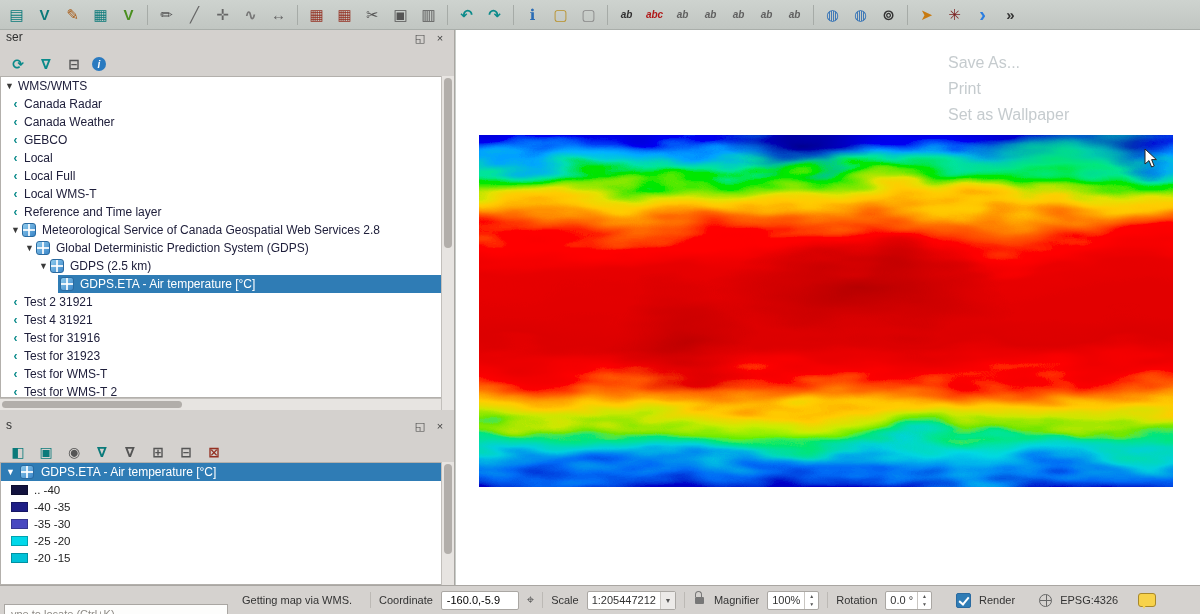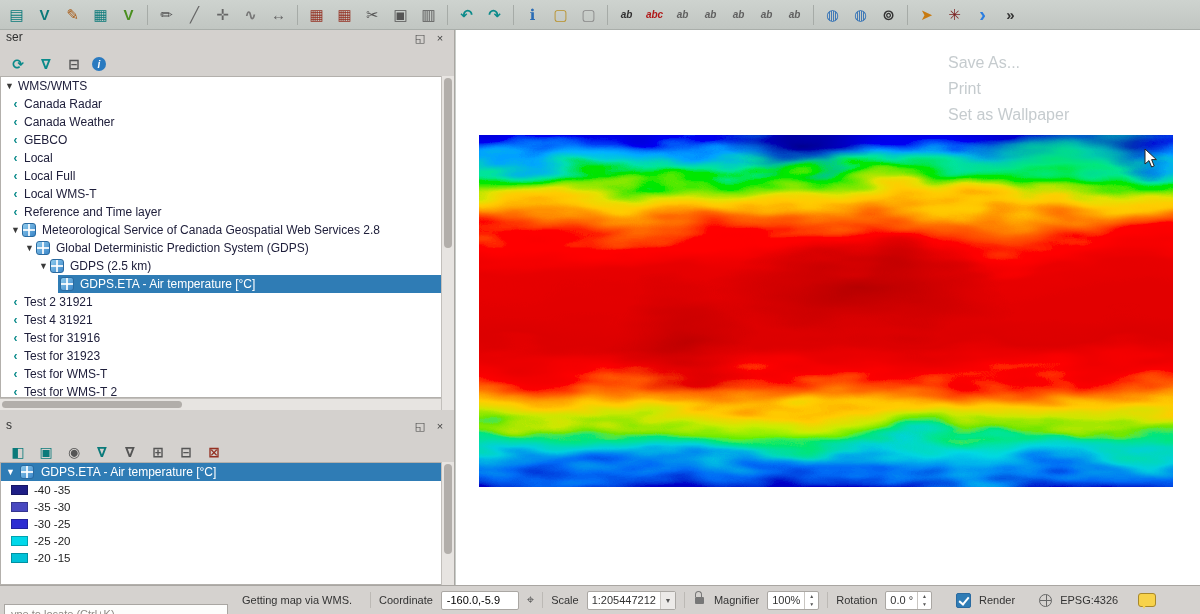--- a/index.html
+++ b/index.html
@@ -284,30 +284,30 @@
         </div>
 
       <div class="layers-list">
         <div class="lsel">
           <span class="arrow">▼</span>
           <span class="wmsicon"></span>
           <span>GDPS.ETA - Air temperature [°C]</span>
         </div>
         <div id="legend-rows">
             <div class="lrow">
+              <span class="chip" style="background: rgb(18, 18, 62);"></span>
+              <span>.. -40</span>
+            </div>
+            <div class="lrow">
               <span class="chip" style="background: rgb(30, 30, 134);"></span>
               <span>-40 -35</span>
             </div>
             <div class="lrow">
               <span class="chip" style="background: rgb(72, 72, 192);"></span>
               <span>-35 -30</span>
-            </div>
-            <div class="lrow">
-              <span class="chip" style="background: rgb(45, 45, 210);"></span>
-              <span>-30 -25</span>
             </div>
             <div class="lrow">
               <span class="chip" style="background: rgb(0, 216, 234);"></span>
               <span>-25 -20</span>
             </div>
             <div class="lrow">
               <span class="chip" style="background: rgb(0, 194, 216);"></span>
               <span>-20 -15</span>
             </div>
             <div class="lrow"></div>

